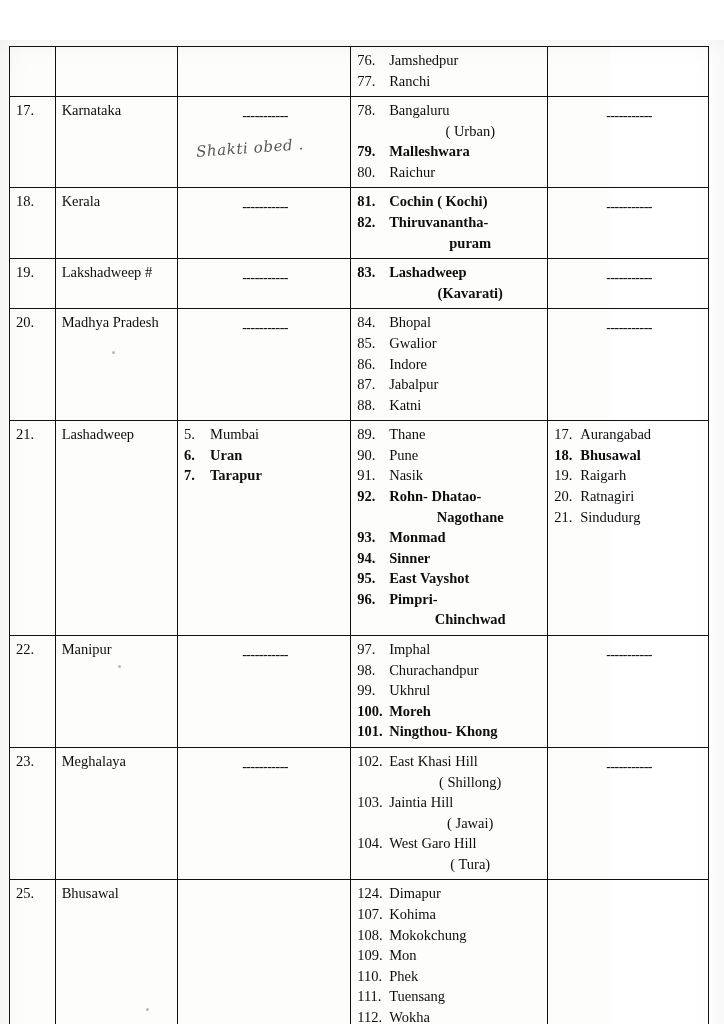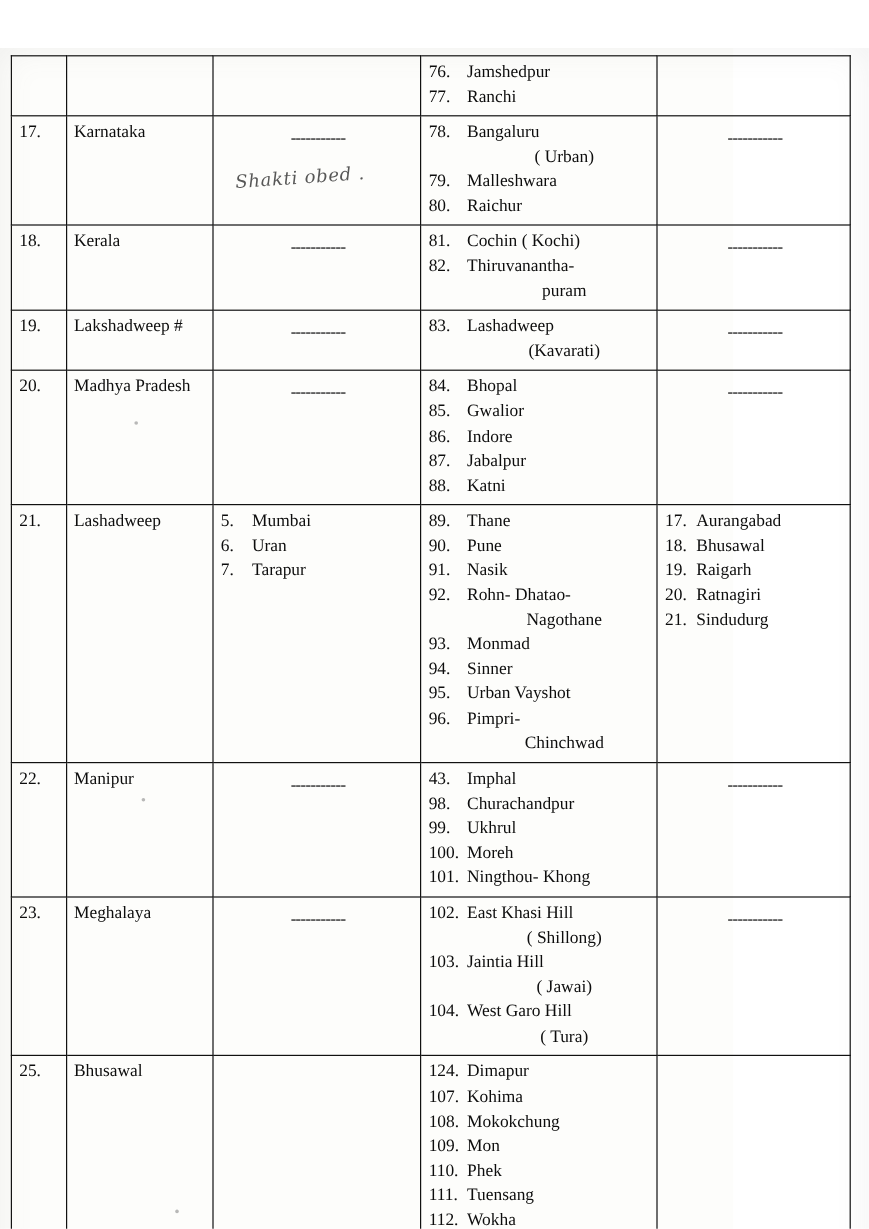--- a/index.html
+++ b/index.html
@@ -44,21 +44,21 @@
   col.c-col3   { width: 167px; }
   col.c-col4   { width: 190px; }
   col.c-col5   { width: 155px; }
 
   .dash {
     text-align: center;
     letter-spacing: -0.5px;
     font-size: 14px;
     padding-top: 6px;
   }
-  .bold { font-weight: normal; }
+  .bold { font-weight: bold; }
   .num-list { }
   .li {
     display: block;
     white-space: nowrap;
   }
   .li .n {
     display: inline-block;
     min-width: 26px;
   }
   .li.wide .n { min-width: 32px; }
@@ -207,21 +207,21 @@
           </td>
           <td>
             <div class="num-list">
               <span class="li wide"><span class="n">89.</span><span>Thane</span></span>
               <span class="li wide"><span class="n">90.</span><span>Pune</span></span>
               <span class="li wide"><span class="n">91.</span><span>Nasik</span></span>
               <span class="li wide bold"><span class="n">92.</span><span>Rohn- Dhatao-</span></span>
               <span class="cont wide bold">Nagothane</span>
               <span class="li wide bold"><span class="n">93.</span><span>Monmad</span></span>
               <span class="li wide bold"><span class="n">94.</span><span>Sinner</span></span>
-              <span class="li wide bold"><span class="n">95.</span><span>Urban Vayshot</span></span>
+              <span class="li wide bold"><span class="n">95.</span><span>East Vayshot</span></span>
               <span class="li wide bold"><span class="n">96.</span><span>Pimpri-</span></span>
               <span class="cont wide bold">Chinchwad</span>
             </div>
           </td>
           <td>
             <div class="num-list">
               <span class="li"><span class="n">17.</span><span>Aurangabad</span></span>
               <span class="li bold"><span class="n">18.</span><span>Bhusawal</span></span>
               <span class="li"><span class="n">19.</span><span>Raigarh</span></span>
               <span class="li"><span class="n">20.</span><span>Ratnagiri</span></span>
@@ -230,21 +230,21 @@
           </td>
         </tr>
         <tr>
           <td><span>22.</span></td>
           <td><span class="state-name">Manipur</span></td>
           <td>
             <div class="dash">-----------</div>
           </td>
           <td>
             <div class="num-list">
-              <span class="li wide"><span class="n">43.</span><span>Imphal</span></span>
+              <span class="li wide"><span class="n">97.</span><span>Imphal</span></span>
               <span class="li wide"><span class="n">98.</span><span>Churachandpur</span></span>
               <span class="li wide"><span class="n">99.</span><span>Ukhrul</span></span>
               <span class="li wide bold"><span class="n">100.</span><span>Moreh</span></span>
               <span class="li wide bold"><span class="n">101.</span><span>Ningthou- Khong</span></span>
             </div>
           </td>
           <td>
             <div class="dash">-----------</div>
           </td>
         </tr>

